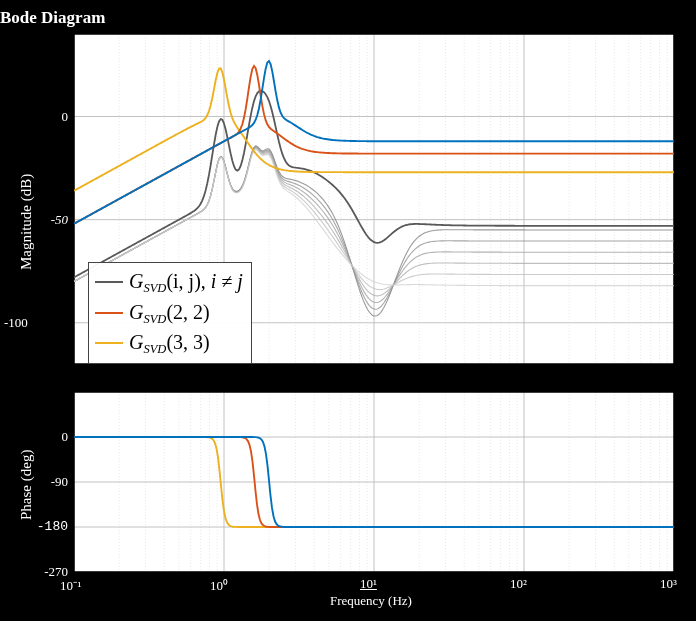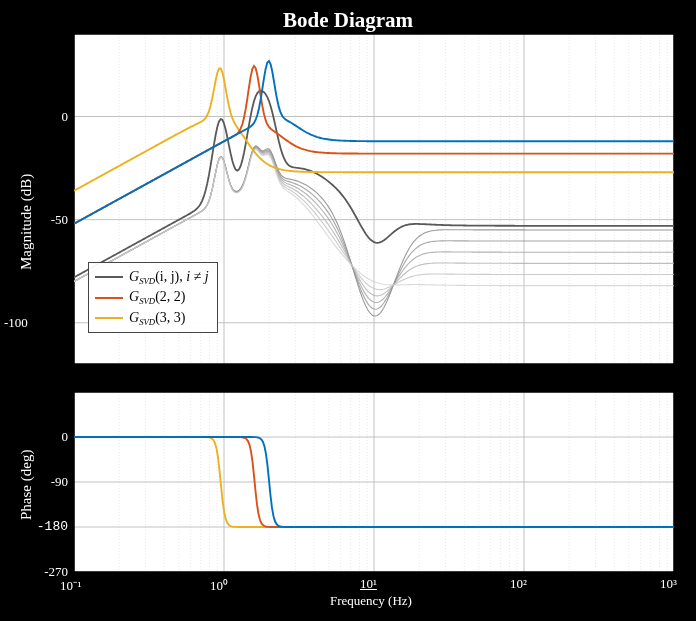--- a/index.html
+++ b/index.html
@@ -10,24 +10,23 @@
   }
   .figure {
     position: relative;
     width: 696px;
     height: 621px;
     background: #000;
   }
   .title {
     position: absolute;
     width: 100%;
-    text-align: center;
     color: #fff;
     font-weight: bold;
-    font-size: 21px;
+    font-size: 17px;
   }
   .plot-area {
     position: absolute;
     background: #fff;
   }
   svg { display: block; }
   .ylabel {
     position: absolute;
     color: #fff;
     font-size: 15px;
@@ -45,21 +44,21 @@
     position: absolute;
     color: #fff;
     font-size: 13px;
     white-space: nowrap;
   }
   .legend {
     position: absolute;
     background: rgba(255,255,255,0.95);
     border: 1px solid #444;
     padding: 4px 8px 4px 6px;
-    font-size: 14px;
+    font-size: 20px;
     font-family: "Times New Roman", serif;
     text-align: center;
   }
   .legend-row {
     display: flex;
     align-items: center;
     gap: 6px;
     line-height: 1.4;
   }
   .legend-swatch {
@@ -196,21 +195,21 @@
         <span><i>G</i><span class="sub"><sub>SVD</sub></span>(2, 2)</span>
       </div>
       <div class="legend-row">
         <div class="legend-swatch" style="border-top-color: rgb(237, 177, 32);"></div>
         <span><i>G</i><span class="sub"><sub>SVD</sub></span>(3, 3)</span>
       </div>
     </div>
 
   <div id="mag-yticks">
       <div class="tick-label" style="right: 628px; top: 108.5px; text-align: right; width: 40px;">0</div>
-      <div class="tick-label" style="right: 628px; top: 211.625px; text-align: right; width: 40px;">-50</div>
+      <div class="tick-label" style="right: 628px; top: 211.625px; text-align: right; width: 40px; font-style: italic;">-50</div>
       <div class="tick-label" style="right: 652px; top: 314.75px; text-align: left; width: 40px;">-100</div>
     </div>
   <div id="phase-yticks">
       <div class="tick-label" style="right: 628px; top: 429px; text-align: right; width: 40px;">0</div>
       <div class="tick-label" style="right: 628px; top: 474px; text-align: right; width: 40px;">-90</div>
       <div class="tick-label" style="right: 628px; top: 519px; text-align: right; width: 40px; font-family: Liberation Mono, monospace;">-180</div>
       <div class="tick-label" style="right: 628px; top: 564px; text-align: right; width: 40px;">-270</div>
     </div>
   <div id="xticks-top"></div>
   <div id="xticks-bot">

